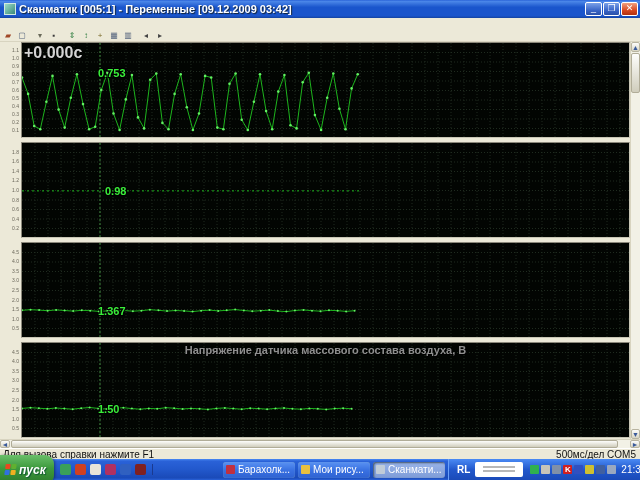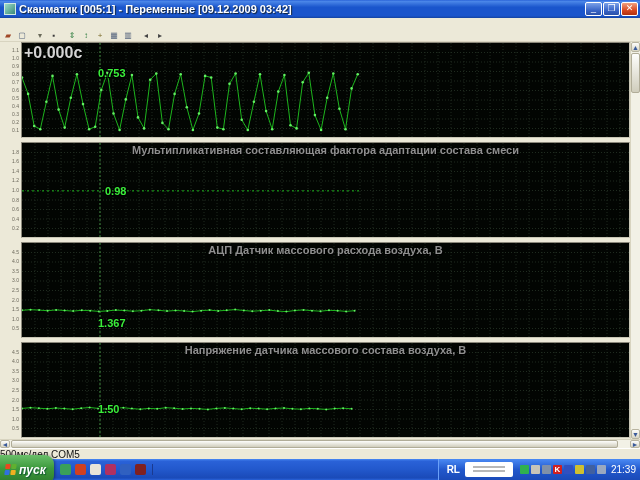--- a/index.html
+++ b/index.html
@@ -321,21 +321,20 @@
             <line x1="0" x2="607" y1="28.5" y2="28.5" stroke="#1f2b1f" stroke-dasharray="1 2"></line>
             <line x1="0" x2="607" y1="38" y2="38" stroke="#1f2b1f" stroke-dasharray="1 2"></line>
             <line x1="0" x2="607" y1="47.5" y2="47.5" stroke="#1f2b1f" stroke-dasharray="1 2"></line>
             <line x1="0" x2="607" y1="57" y2="57" stroke="#1f2b1f" stroke-dasharray="1 2"></line>
             <line x1="0" x2="607" y1="66.5" y2="66.5" stroke="#1f2b1f" stroke-dasharray="1 2"></line>
             <line x1="0" x2="607" y1="76" y2="76" stroke="#1f2b1f" stroke-dasharray="1 2"></line>
             <line x1="0" x2="607" y1="85.5" y2="85.5" stroke="#1f2b1f" stroke-dasharray="1 2"></line>
             <line x1="78" x2="78" y1="0" y2="94" stroke="#3f8a3f" stroke-dasharray="2 2"></line>
             <polyline points="0.0,47.9 37.5,47.9 75.0,47.9 112.5,47.9 150.0,47.9 187.5,47.9 225.0,47.9 262.5,47.9 300.0,47.9 337.5,47.9" fill="none" stroke="#1db41d" stroke-width="1" stroke-dasharray="2 3"></polyline>
           </svg>
-          <div class="panel-title">Мультипликативная составляющая фактора адаптации состава смеси</div>
           <div class="value-label" style="left: 76px; top: 42px; padding-left: 7px;">0.98</div>
         </div>
       </div>
       <div class="panel" style="top: 200px;">
         <div class="ticks">
           <div class="tick-label" style="top: 8px;">4.5</div>
           <div class="tick-label" style="top: 17px;">4.0</div>
           <div class="tick-label" style="top: 27px;">3.5</div>
           <div class="tick-label" style="top: 36px;">3.0</div>
           <div class="tick-label" style="top: 46px;">2.5</div>
@@ -437,22 +436,21 @@
             <circle cx="264.4" cy="68.6" r="1" fill="#62f062"></circle>
             <circle cx="272.9" cy="67.5" r="1" fill="#62f062"></circle>
             <circle cx="281.5" cy="66.9" r="1" fill="#62f062"></circle>
             <circle cx="290.0" cy="67.7" r="1" fill="#62f062"></circle>
             <circle cx="298.5" cy="68.2" r="1" fill="#62f062"></circle>
             <circle cx="307.0" cy="67.3" r="1" fill="#62f062"></circle>
             <circle cx="315.6" cy="67.7" r="1" fill="#62f062"></circle>
             <circle cx="324.1" cy="68.4" r="1" fill="#62f062"></circle>
             <circle cx="332.6" cy="67.7" r="1" fill="#62f062"></circle>
           </svg>
-          <div class="panel-title">АЦП Датчик массового расхода воздуха, В</div>
-          <div class="value-label" style="left: 76px; top: 74px;">1.367</div>
+          <div class="value-label" style="left: 76px; top: 62px;">1.367</div>
         </div>
       </div>
       <div class="panel" style="top: 300px;">
         <div class="ticks">
           <div class="tick-label" style="top: 8px;">4.5</div>
           <div class="tick-label" style="top: 17px;">4.0</div>
           <div class="tick-label" style="top: 27px;">3.5</div>
           <div class="tick-label" style="top: 36px;">3.0</div>
           <div class="tick-label" style="top: 46px;">2.5</div>
           <div class="tick-label" style="top: 56px;">2.0</div>
@@ -572,20 +570,21 @@
     <div class="sb-arrow" style="left:0;bottom:0;width:9px;height:10px;font-size:7px;line-height:9px;">▼</div>
   </div>
 
   <div id="hscroll">
     <div class="sb-arrow" style="left:0;top:0;width:10px;height:8px;font-size:7px;line-height:8px;">◄</div>
     <div class="sb-thumb" style="left:11px;top:0;width:607px;height:8px;"></div>
     <div class="sb-arrow" style="right:0;top:0;width:10px;height:8px;font-size:7px;line-height:8px;">►</div>
   </div>
 
   <div id="statusbar">
+    <div id="status-help">Для вызова справки нажмите F1</div>
     <div id="status-right">500мс/дел COM5</div>
   </div>
 
   <div id="taskbar">
     <div id="start-btn">
       <div id="start-logo">
         <span style="background:#e84820;"></span>
           <span style="background:#60b030;"></span>
         <span style="background:#3070e0;"></span>
           <span style="background:#f0b020;"></span>
@@ -593,20 +592,34 @@
       <span id="start-label">пуск</span>
     </div>
     <div id="quicklaunch">
         <div class="ql-icon" style="background: rgb(58, 160, 90);"></div>
         <div class="ql-icon" style="background: rgb(208, 64, 32);"></div>
         <div class="ql-icon" style="background: rgb(232, 228, 216);"></div>
         <div class="ql-icon" style="background: rgb(176, 48, 96);"></div>
         <div class="ql-icon" style="background: rgb(48, 96, 192);"></div>
         <div class="ql-icon" style="background: rgb(128, 32, 32);"></div>
       </div>
+    <div id="taskbtns">
+        <div class="task-btn">
+          <span class="task-icon" style="background: rgb(192, 48, 64);"></span>
+          <span class="task-label">Барахолк...</span>
+        </div>
+        <div class="task-btn">
+          <span class="task-icon" style="background: rgb(232, 192, 64);"></span>
+          <span class="task-label">Мои рису...</span>
+        </div>
+        <div class="task-btn active">
+          <span class="task-icon" style="background: rgb(192, 204, 216);"></span>
+          <span class="task-label">Сканмати...</span>
+        </div>
+      </div>
     <div id="tray">
       <span id="tray-lang">RL</span>
       <div id="tray-widget">
         <i style="top:4px;"></i>
           <i style="top:8px;"></i>
       </div>
       <div id="tray-icons" style="display:flex;align-items:center;">
           <div class="tray-icon" style="background: rgb(48, 176, 80);"></div>
           <div class="tray-icon" style="background: rgb(200, 196, 184);"></div>
           <div class="tray-icon" style="background: rgb(128, 144, 168);"></div>

